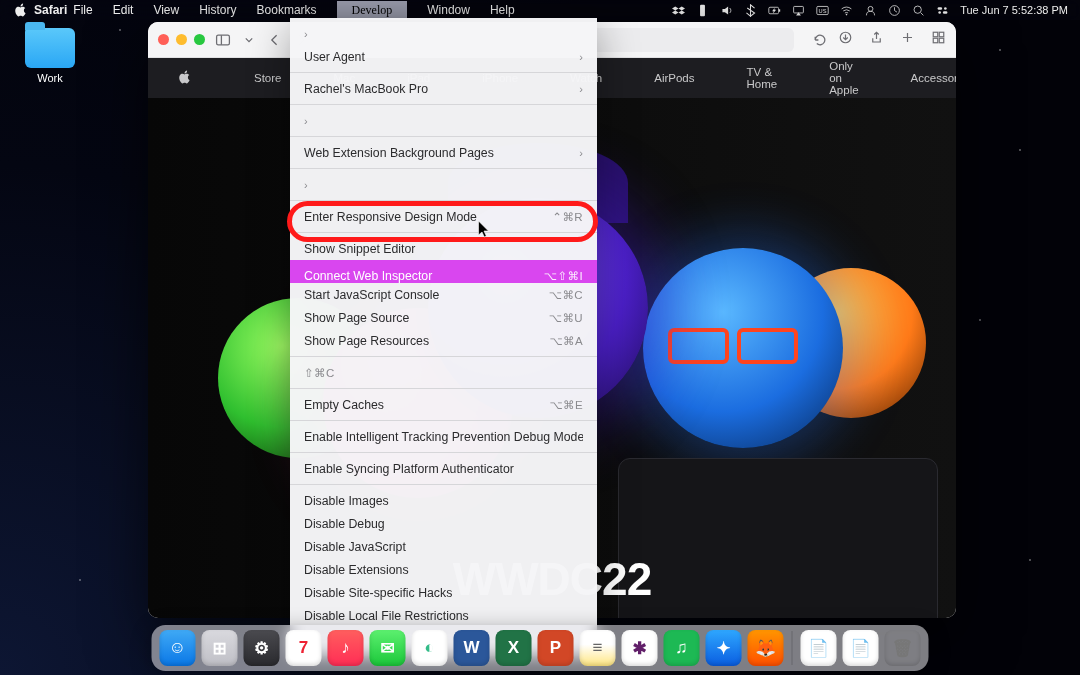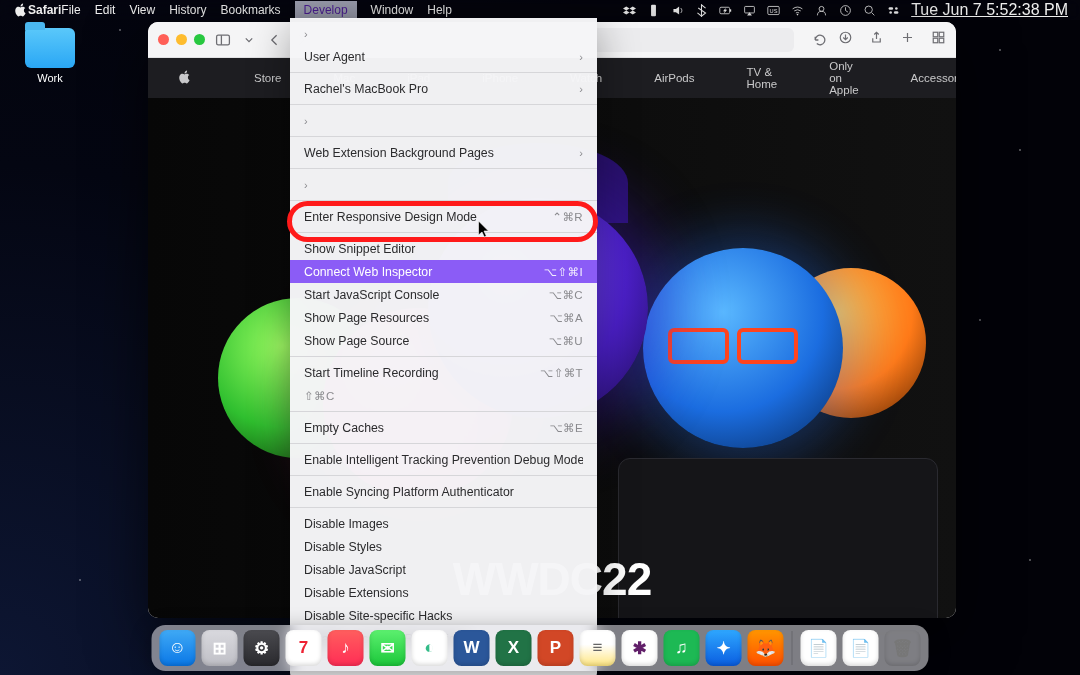--- a/index.html
+++ b/index.html
@@ -19,26 +19,26 @@
                 radial-gradient(1px 1px at 1020px 150px,#fff,transparent),
                 radial-gradient(1px 1px at 1030px 560px,#fff,transparent),
                 radial-gradient(1px 1px at 1000px 50px,#fff,transparent),
                 radial-gradient(1px 1px at 80px 580px,#fff,transparent),
                 radial-gradient(circle at 0% 100%, #0d1633 0%, #040612 40%, #020208 70%);
   }
 
   
   .menubar { position:absolute; top:0; left:0; right:0; height:20px; display:flex; align-items:center;
     background: rgba(10,10,20,.35); backdrop-filter: blur(6px); color:#eee; font-size:12px; }
-  .menubar .mb-left { display:flex; align-items:center; gap:0; padding-left:14px; }
+  .menubar .mb-left { display:flex; align-items:center; gap:6px; padding-left:14px; }
   .menubar .mb-left span { cursor:default; }
   .menubar .mb-left .appname { font-weight:600; }
-  .menubar .mb-left .active { background:#9d9fb0; color:#4c1d95; padding:2px 9px; border-radius:0; }
+  .menubar .mb-left .active { background:#9d9fb0; color:#000000; padding:2px 15px; border-radius:0;font-family:Liberation Serif, serif; }
   .menubar .mb-right { margin-left:auto; display:flex; align-items:center; gap:11px; padding-right:12px; font-size:11px; }
-  .menubar .mb-right .clk { font-size:16px;text-decoration:underline; }
+  .menubar .mb-right .clk { font-size:11px; }
   .menubar svg { width:13px; height:13px; fill:#eee; display:block; }
   .apple-logo svg { width:14px; height:14px; }
 
   
   .desk-icon { position:absolute; left:22px; top:28px; width:56px; text-align:center; color:#fff; font-size:11px; }
   .desk-icon .folder { width:50px; height:40px; margin:0 auto 4px;
     background: linear-gradient(#5ac8fa,#2aa7f5); border-radius:4px 6px 6px 6px; position:relative; }
   .desk-icon .folder:before { content:""; position:absolute; top:-6px; left:0; width:20px; height:8px;
     background:#4ab7ee; border-radius:3px 3px 0 0; }
 
@@ -84,21 +84,21 @@
   .hero-title{position:absolute;left:50%;bottom:12px;transform:translateX(-50%);color:#fff;font-size:46px;font-weight:700;letter-spacing:-1px}
   .macbook{position:absolute;left:470px;top:360px;width:320px;height:180px;border-radius:12px 12px 0 0;background:#151518;border:1px solid #2a2a30}
 
   
   .dropdown { position:absolute; left:290px; top:18px; width:307px; background:rgba(245,245,247,.98);
     border-radius:0 0 6px 6px; box-shadow:0 10px 40px rgba(0,0,0,.35); padding:4px 0 6px; font-size:12.3px; color:#2b2b2d; }
   .dd-item { display:flex; align-items:center; height:23px; padding:0 14px; }
   .dd-item .lbl { flex:1; white-space:nowrap; overflow:hidden; }
   .dd-item .sc { color:#8a8a8e; font-size:11.5px; letter-spacing:.4px; }
   .dd-item .chev { color:#8a8a8e; font-size:11px; }
-  .dd-item.sel { background:#8b5cf6; color:#fff; }
+  .dd-item.sel { background:#d946ef; color:#fff;align-items:flex-end; }
   .dd-item.sel .sc { color:rgba(255,255,255,.9); }
   .dd-item.dis .lbl { color:#b0b0b4; }
   .dd-sep { height:1px; background:#d6d6d9; margin:4px 0; }
 
   .ring { position:absolute; left:287px; top:201px; width:311px; height:41px; border:5px solid #ff1a1a;
     border-radius:21px; pointer-events:none; z-index:50; }
 
   .cursor { position:absolute; left:478px; top:221px; z-index:60; }
   .cursor svg { width:13px; height:18px; }
 
@@ -324,32 +324,28 @@
     </div>
     <div class="dd-item sel">
       <span class="lbl">Connect Web Inspector</span>
       <span class="sc">⌥⇧⌘I</span>
     </div>
     <div class="dd-item">
       <span class="lbl">Start JavaScript Console</span>
       <span class="sc">⌥⌘C</span>
     </div>
     <div class="dd-item">
+      <span class="lbl">Show Page Source</span>
+      <span class="sc">⌥⌘U</span>
+    </div>
+    <div class="dd-item">
       <span class="lbl">Show Page Resources</span>
       <span class="sc">⌥⌘A</span>
     </div>
-    <div class="dd-item">
-      <span class="lbl">Show Page Source</span>
-      <span class="sc">⌥⌘U</span>
-    </div>
-    <div class="dd-sep"></div>
-    <div class="dd-item">
-      <span class="lbl">Start Timeline Recording</span>
-      <span class="sc">⌥⇧⌘T</span>
-    </div>
+    <div class="dd-sep"></div>
     <div class="dd-item">
       <span class="sc">⇧⌘C</span>
     </div>
     <div class="dd-sep"></div>
     <div class="dd-item">
       <span class="lbl">Empty Caches</span>
       <span class="sc">⌥⌘E</span>
     </div>
     <div class="dd-sep"></div>
     <div class="dd-item">
@@ -357,21 +353,21 @@
     </div>
     <div class="dd-sep"></div>
     <div class="dd-item">
       <span class="lbl">Enable Syncing Platform Authenticator</span>
     </div>
     <div class="dd-sep"></div>
     <div class="dd-item">
       <span class="lbl">Disable Images</span>
     </div>
     <div class="dd-item">
-      <span class="lbl">Disable Styles</span>
+      <span class="lbl">Disable Debug</span>
     </div>
     <div class="dd-item">
       <span class="lbl">Disable JavaScript</span>
     </div>
     <div class="dd-item">
       <span class="lbl">Disable Extensions</span>
     </div>
     <div class="dd-item">
       <span class="lbl">Disable Site-specific Hacks</span>
     </div>

